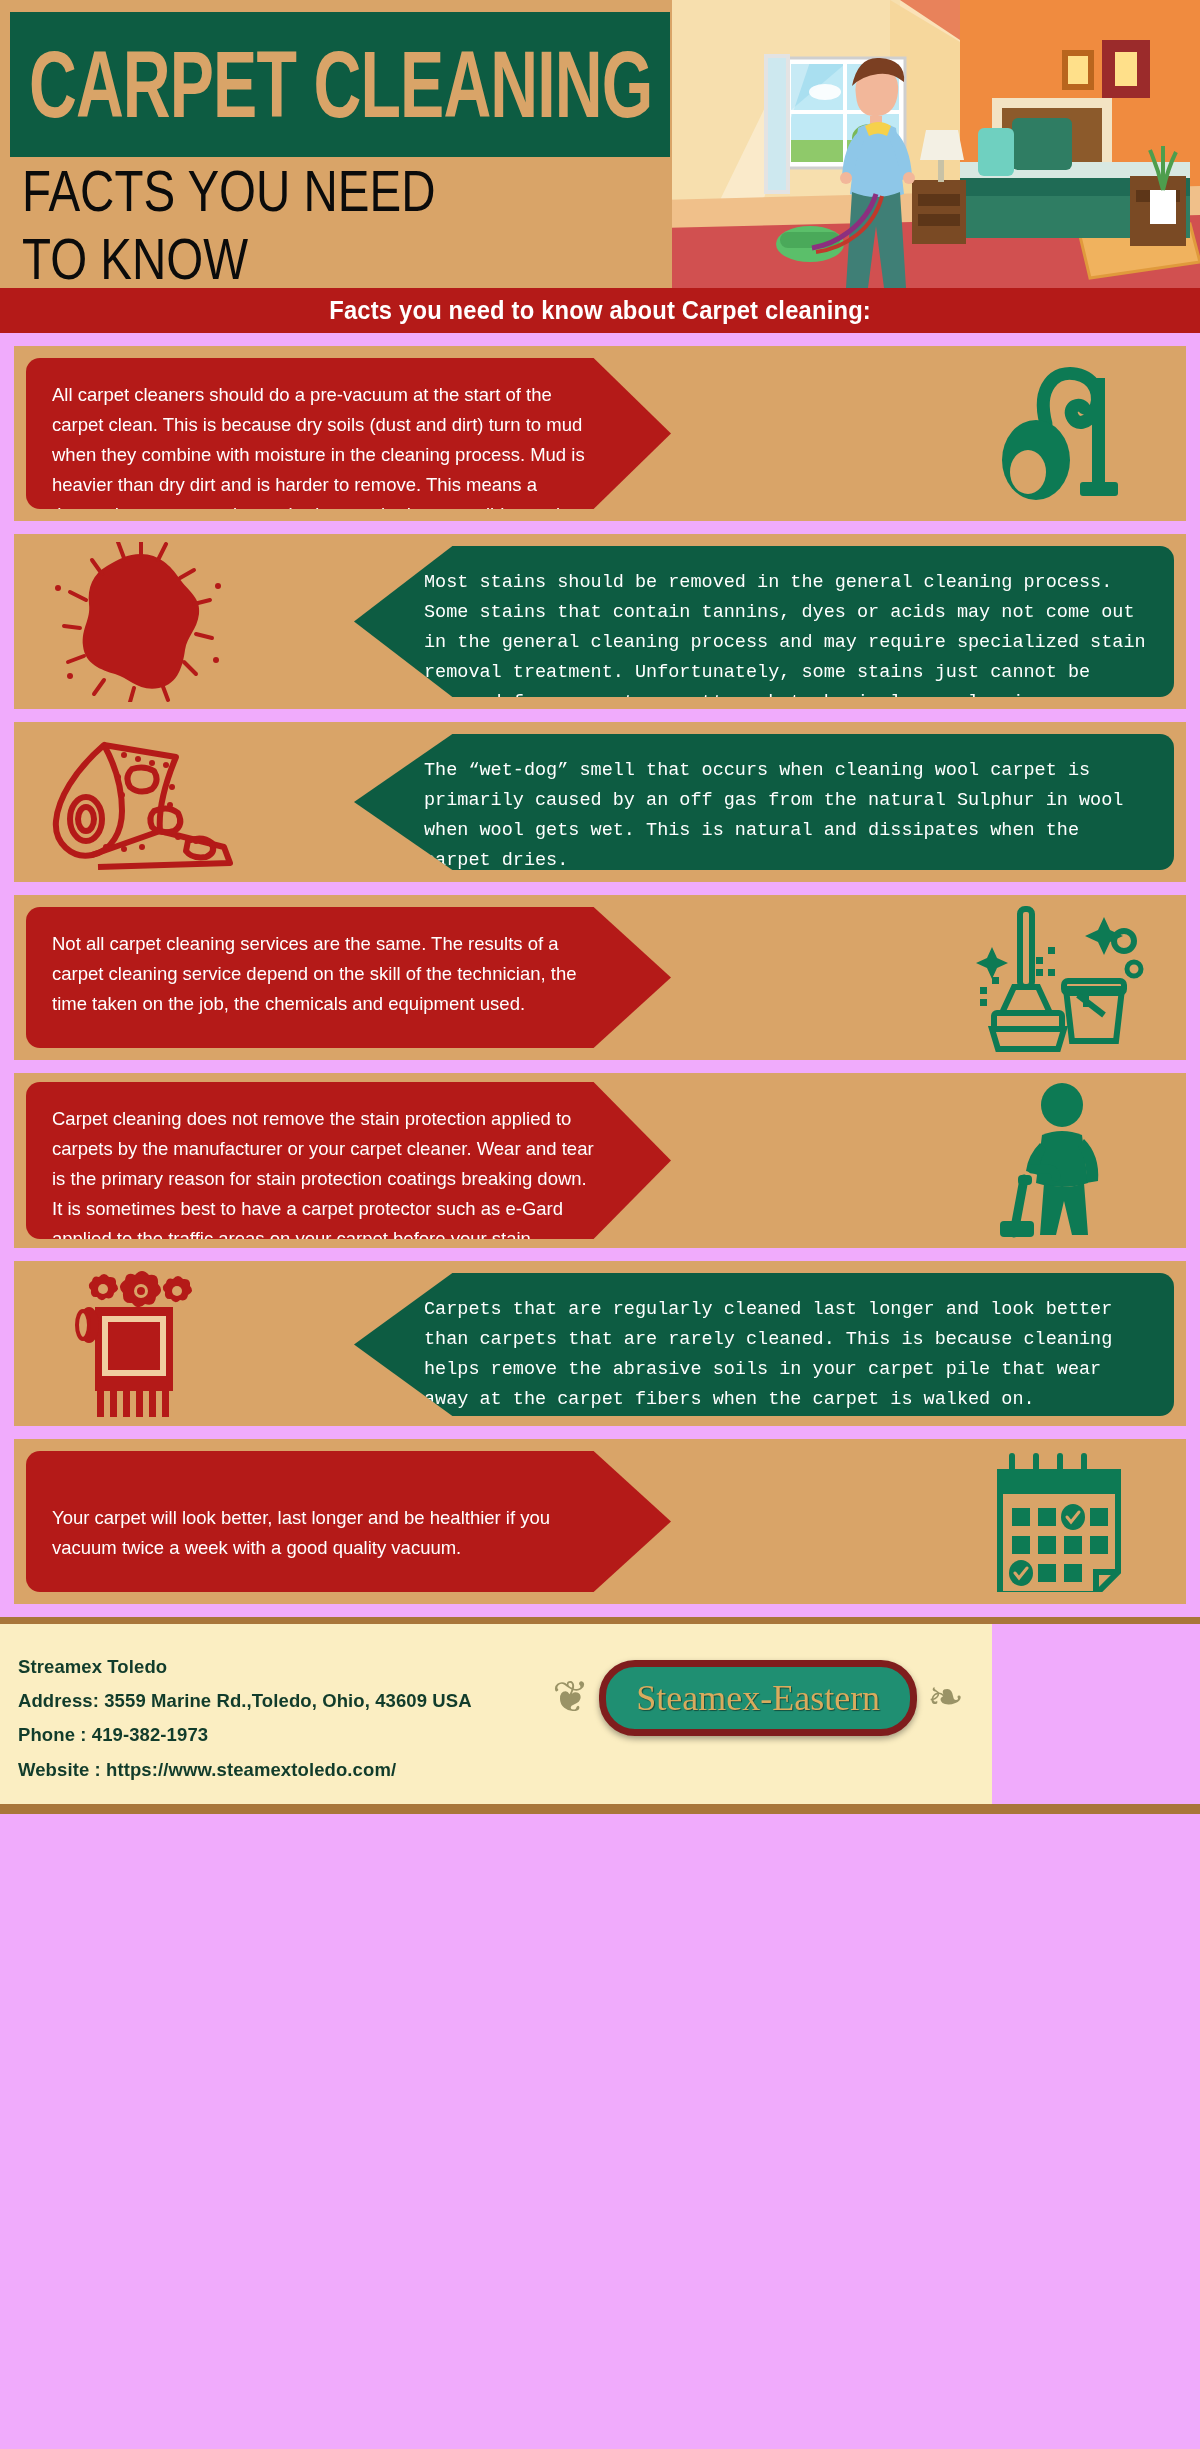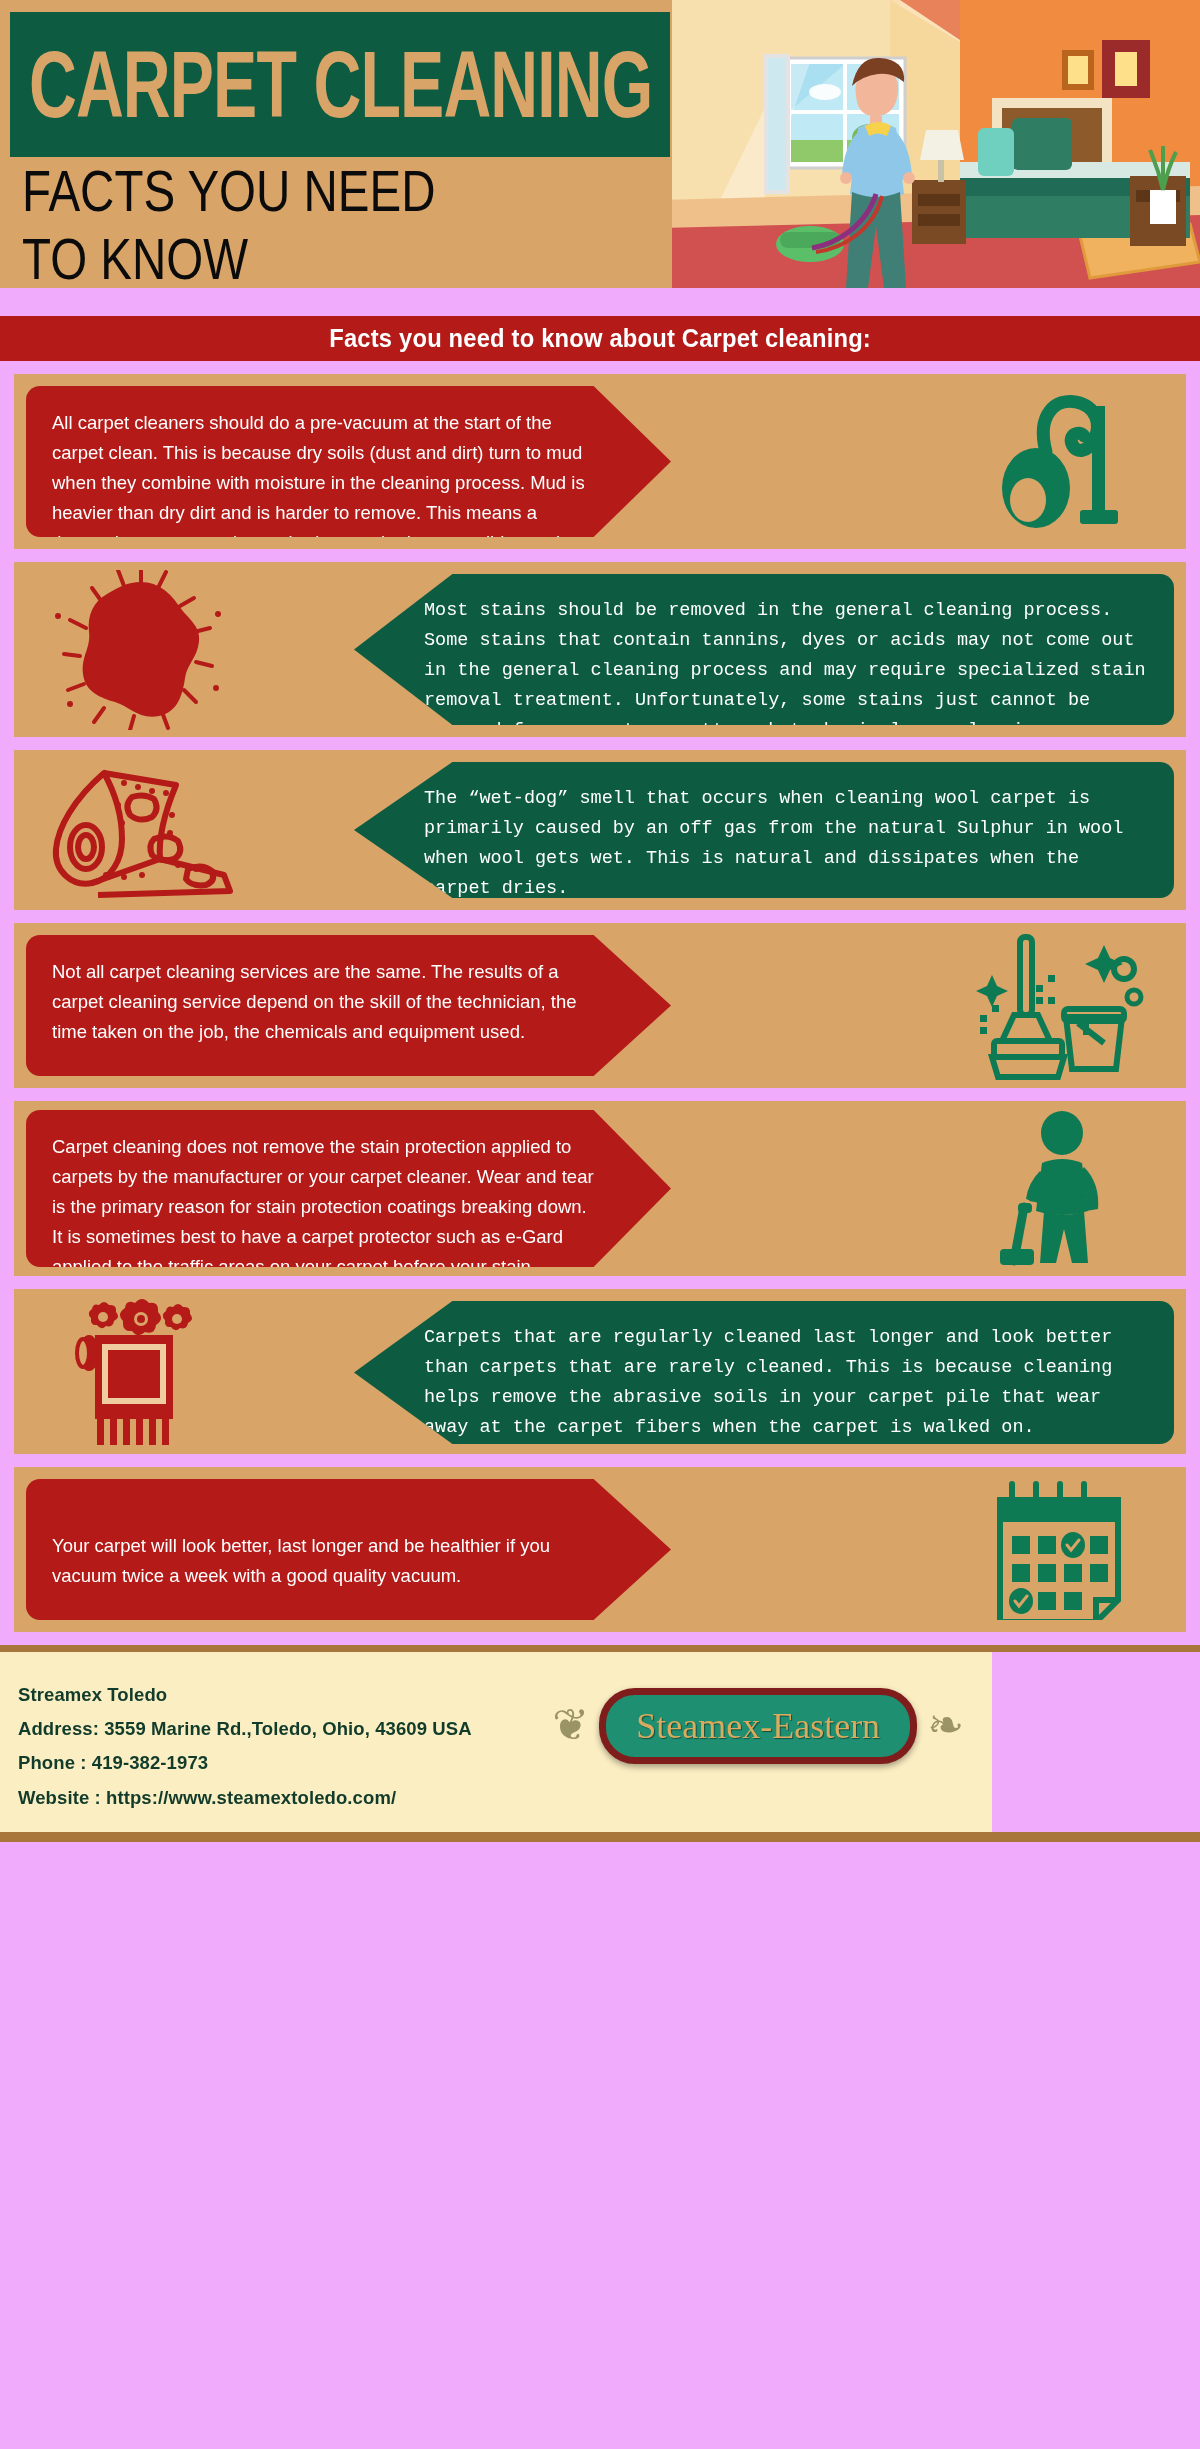--- a/index.html
+++ b/index.html
@@ -78,21 +78,20 @@
   
   .sub-banner {
     position: relative;
     width: 1200px;
     height: 45px;
     background: #b41a18;
     display: flex;
     align-items: center;
     justify-content: center;
     z-index: 7;
-    margin-top: 28px;
   }
   .sub-banner .txt {
     color: #ffffff;
     font-size: 25px;
     font-weight: bold;
     font-family: "Liberation Sans", sans-serif;
     letter-spacing: 0.2px;
     transform: scaleX(0.95);
   }
 

